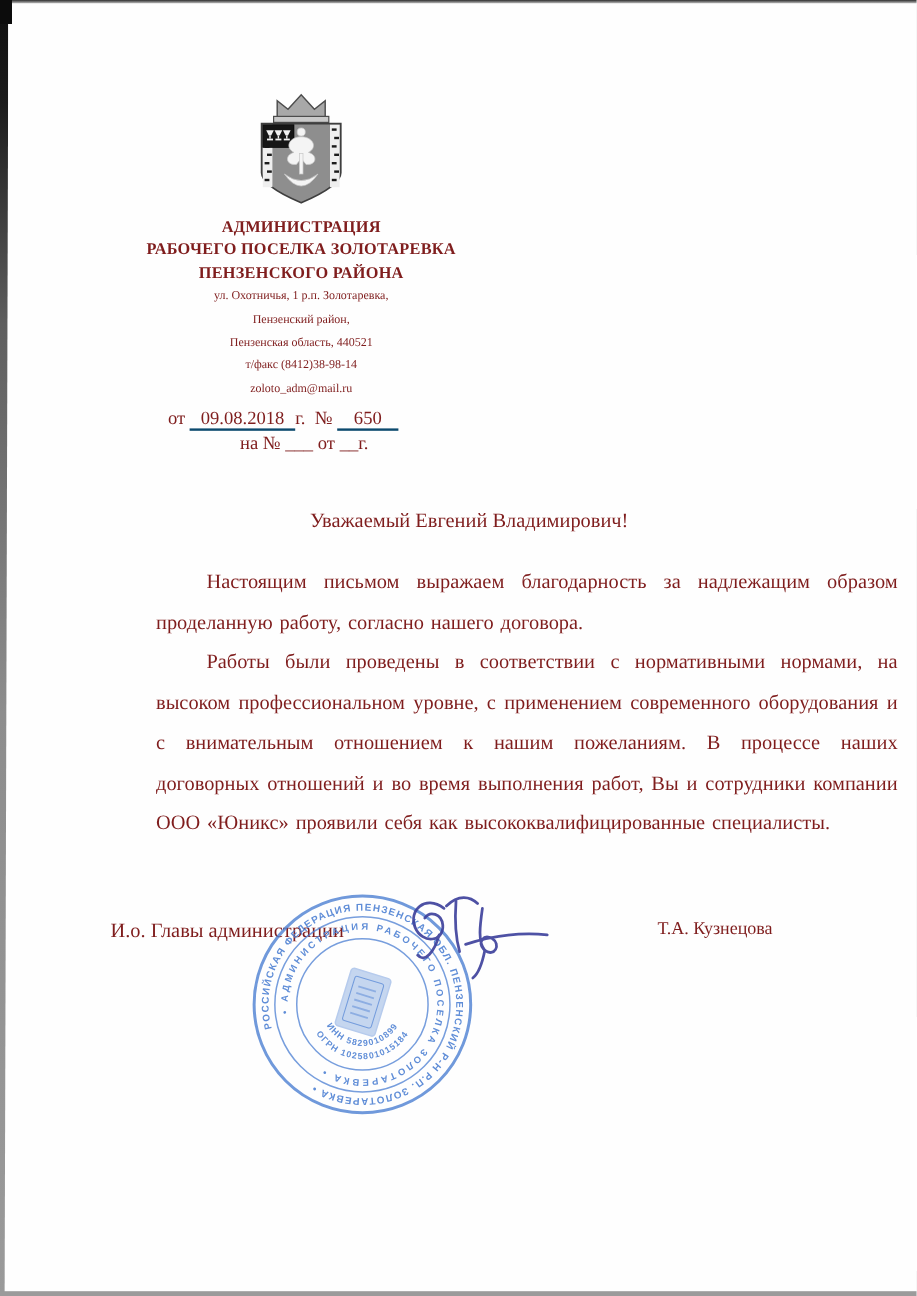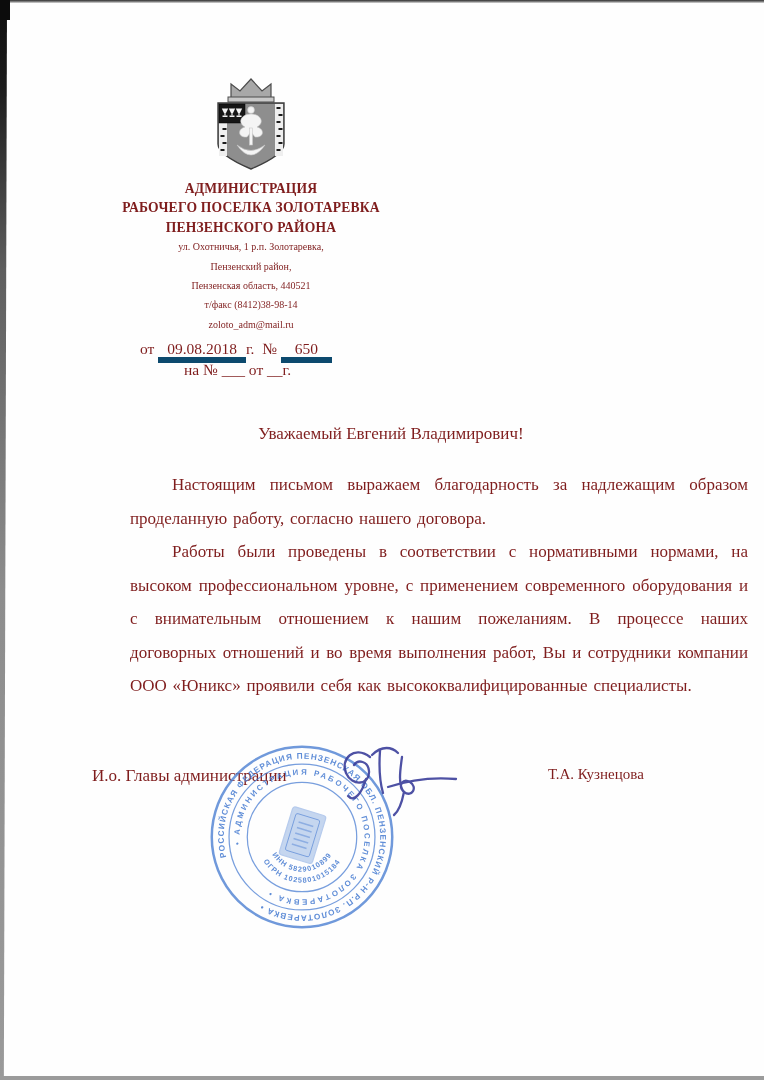--- a/index.html
+++ b/index.html
@@ -20,24 +20,24 @@
   
   .org-block{position:absolute;left:95px;top:76px;width:312px;text-align:center;}
   .org-emblem{display:block;margin:0 auto 7px auto;}
   .org-line{font-weight:bold;font-size:13.6px;line-height:19.4px;letter-spacing:.2px;}
   .addr-line{font-size:10px;line-height:19.4px;}
 
   .recipient{position:absolute;left:432px;top:172px;width:242px;text-align:center;
     font-weight:bold;font-size:16.5px;line-height:22px;}
 
   .reference{position:absolute;left:140px;top:338px;width:300px;font-size:15.5px;line-height:21px;}
-  .reference .u{border-bottom:6px solid #0c4a6e;}
+  .reference .u{border-bottom:2px solid #0c4a6e;}
   .pad8{padding:0 9px;}
   .pad12{padding:0 14px;}
-  .reply-line{margin-left:44px;}
+  .reply-line{margin-left:60px;}
 
   .salutation{position:absolute;left:82px;top:424px;width:618px;text-align:center;font-size:17px;}
 
   .body-text{position:absolute;left:82px;top:468px;width:618px;
     font-size:17px;line-height:33.5px;text-align:justify;margin-left:48px;}
   .body-text p{margin:0;text-indent:42px;word-spacing:1.5px;}
 
   .sig-label{position:absolute;left:92px;top:766px;font-size:17px;}
   .sig-name{position:absolute;left:548px;top:766px;font-size:15px;}
 

